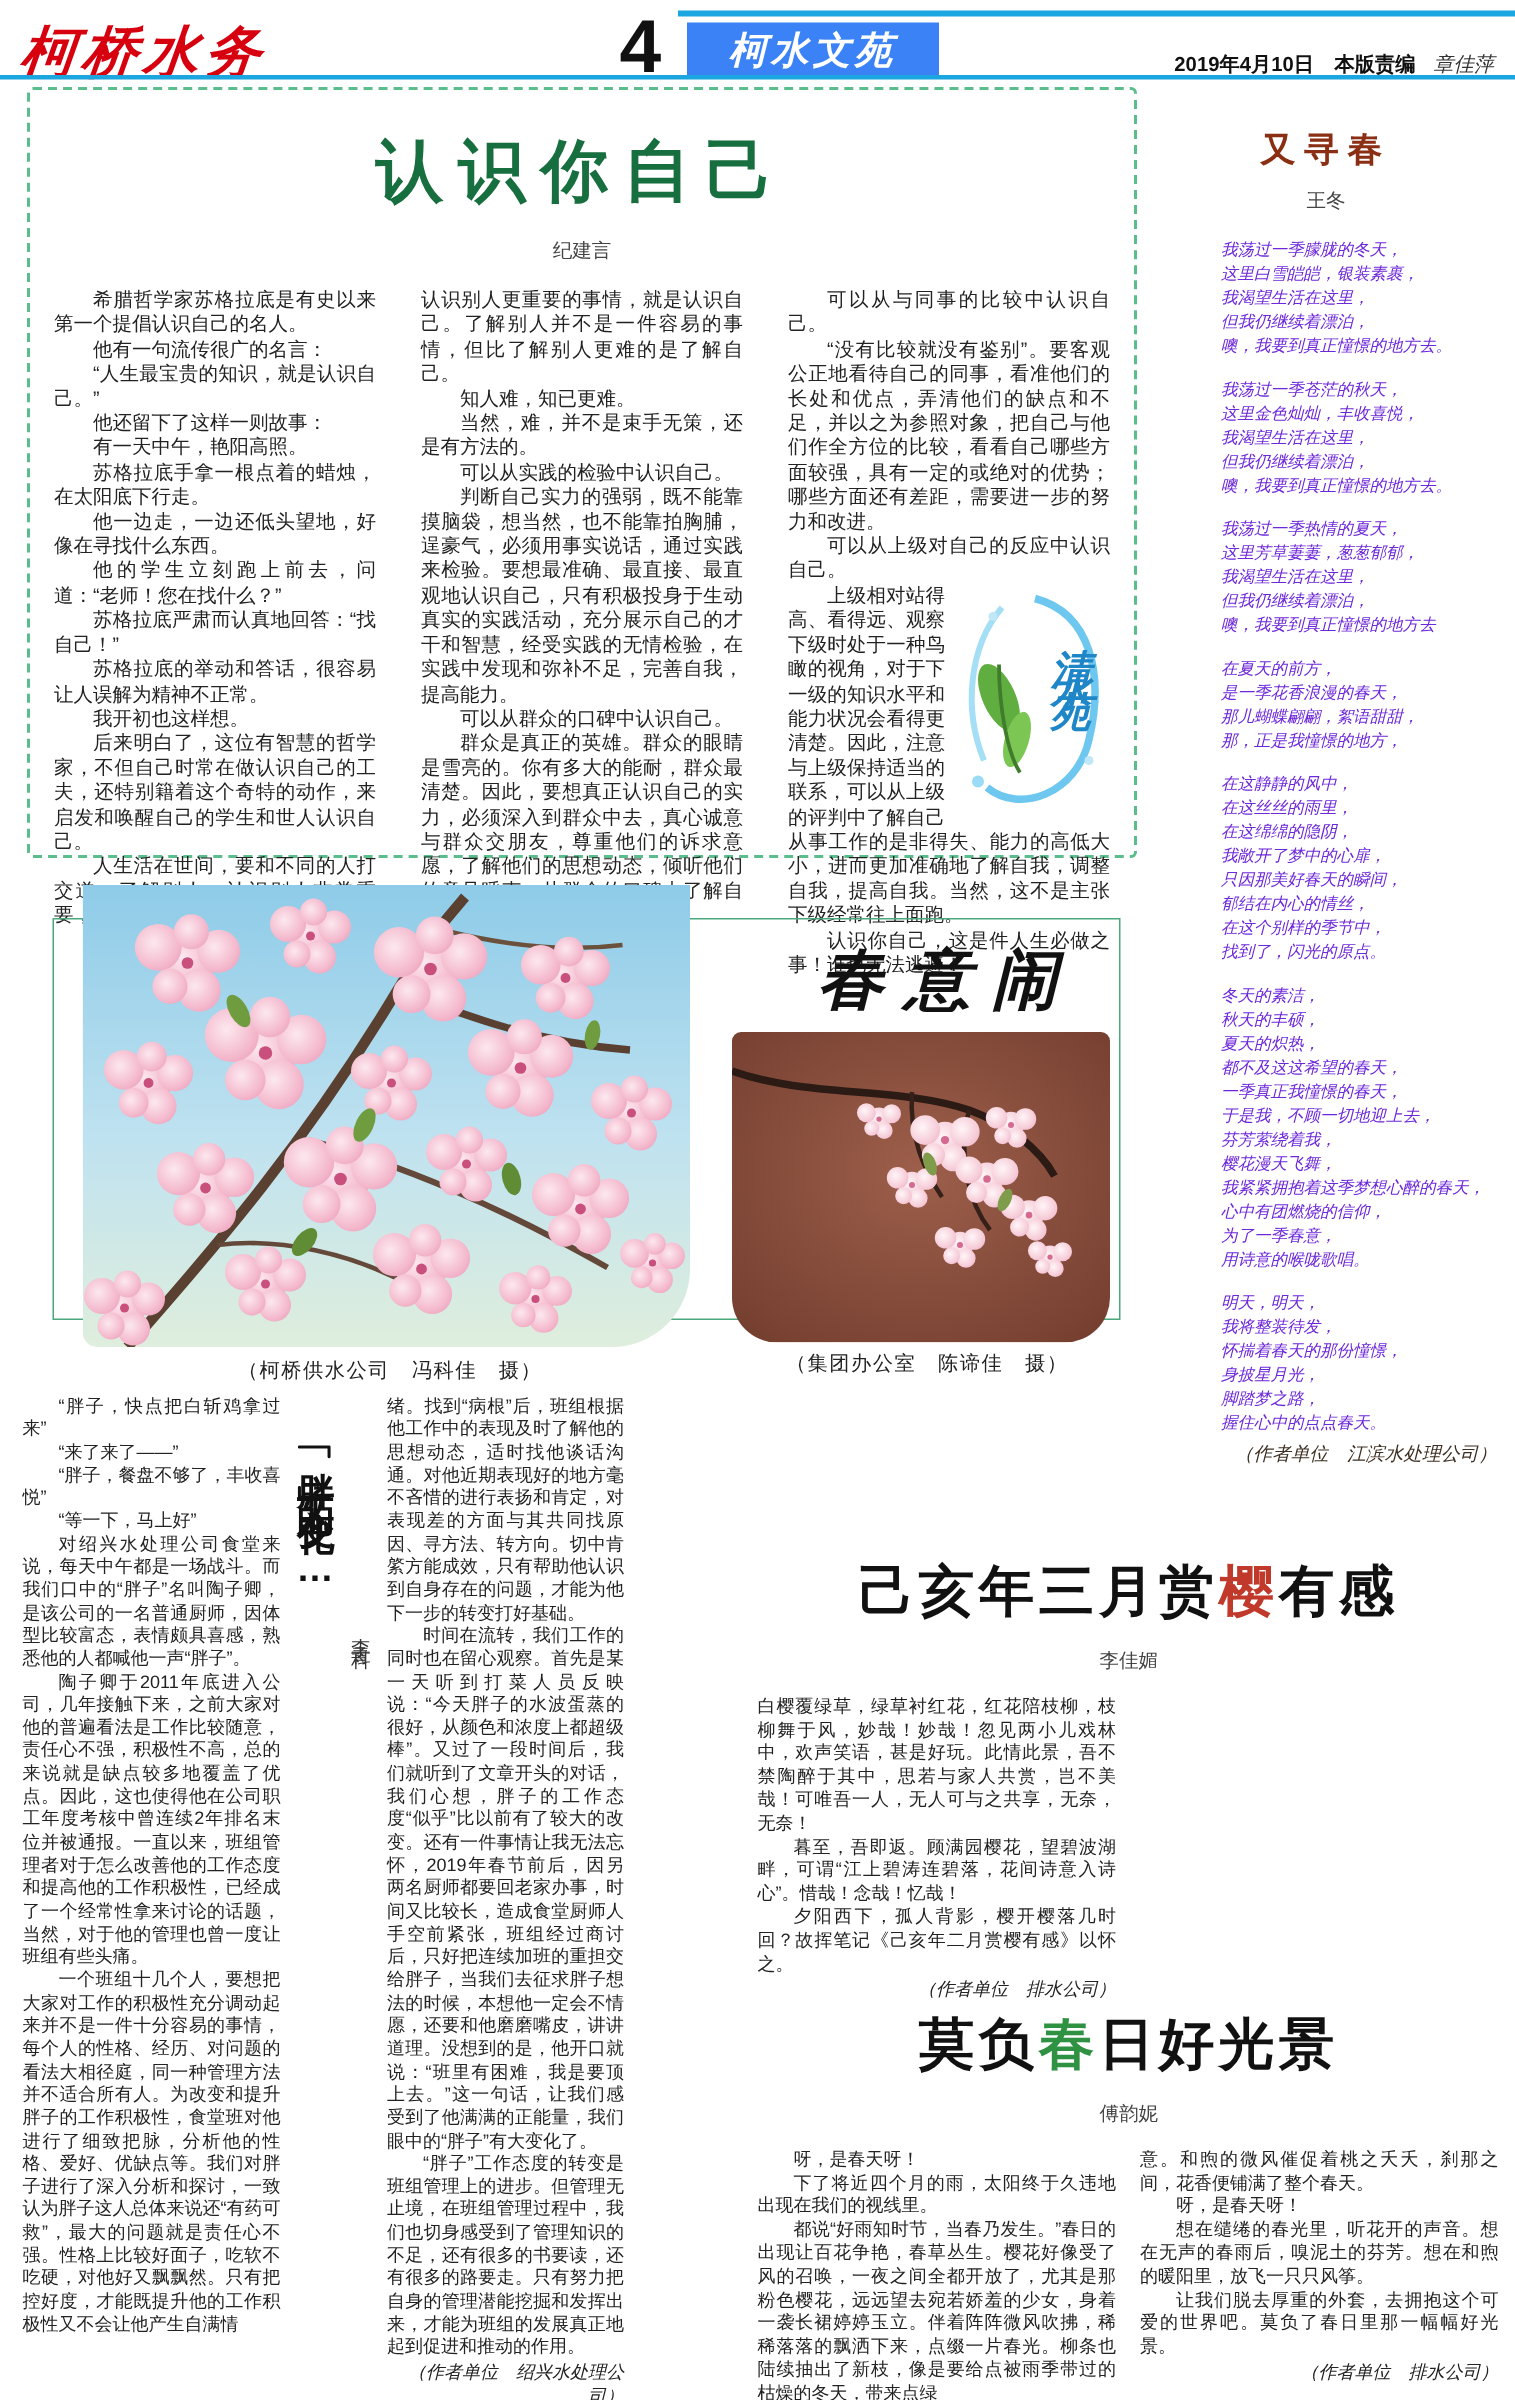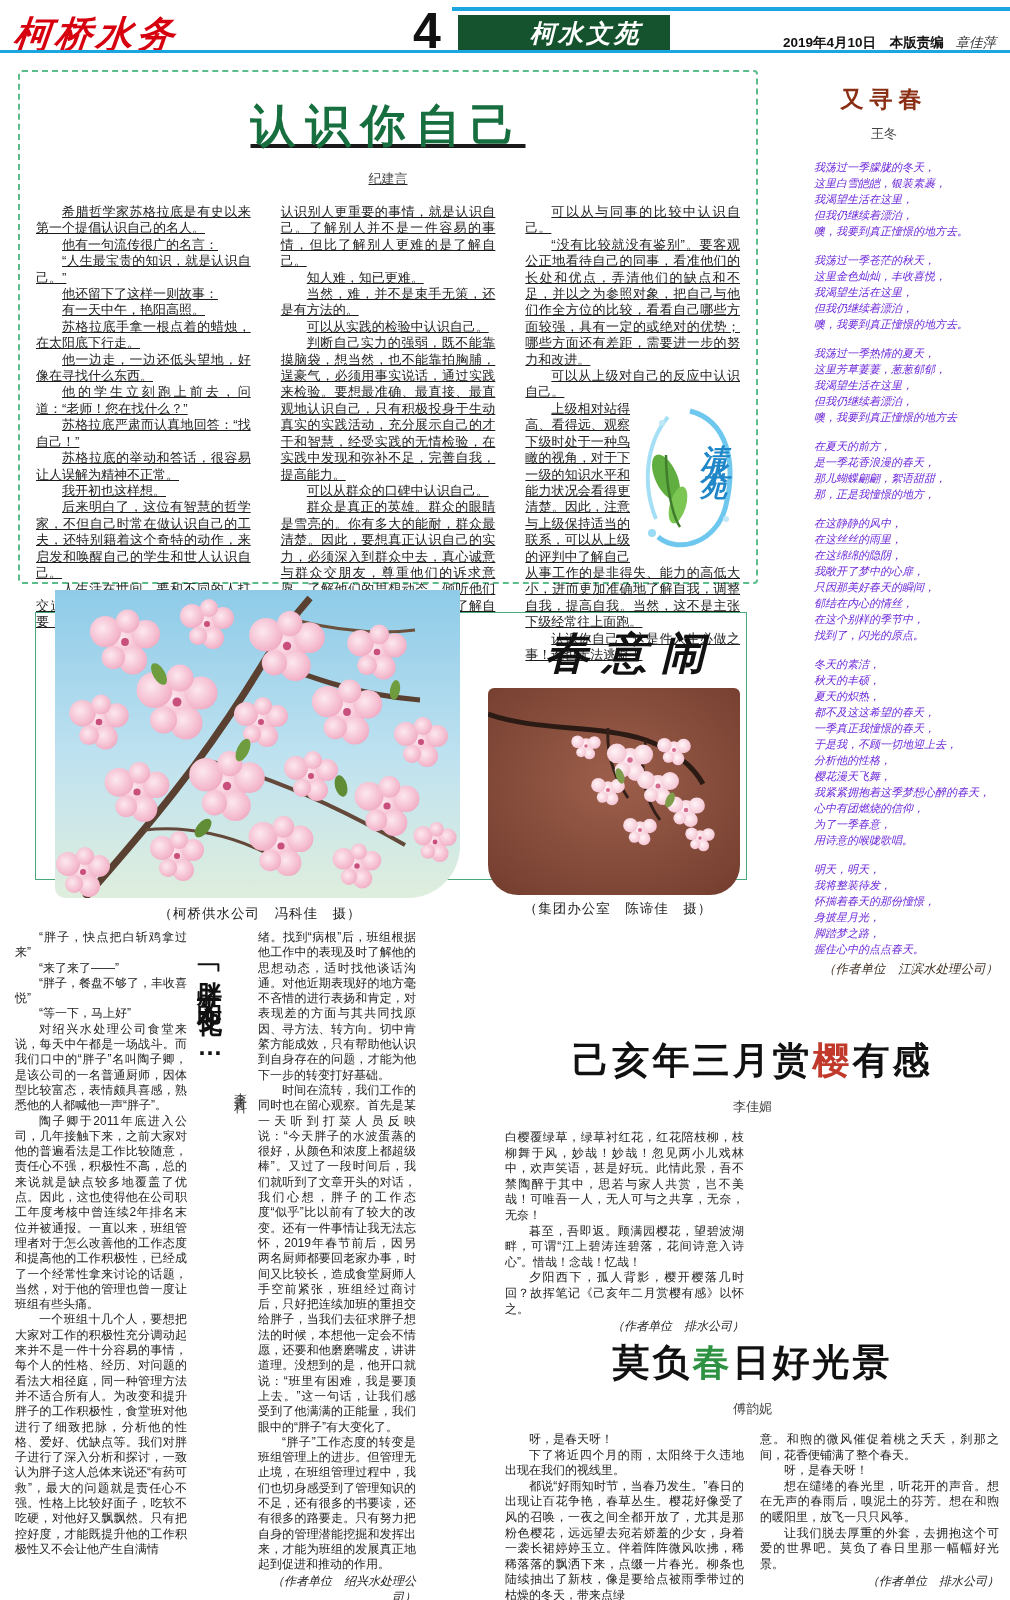--- a/index.html
+++ b/index.html
@@ -6,33 +6,33 @@
   .page{position:relative;width:1010px;height:1600px;background:#fff;overflow:hidden;
         font-family:"Liberation Sans",sans-serif;color:#1a1a1a;}
 
   
   .masthead{position:absolute;left:14px;top:10px;font-family:"Liberation Serif",serif;
             font-style:italic;font-weight:bold;font-size:37px;color:#d7000f;letter-spacing:4px;
             transform:skewX(-6deg);}
   .topline{position:absolute;left:452px;top:7px;right:0;height:4px;background:#1ba6e0;}
   .pagenum{position:absolute;left:413px;top:2px;font-size:50px;font-weight:bold;color:#111;
            font-family:"Liberation Sans",sans-serif;}
-  .section-box{position:absolute;left:458px;top:15px;width:168px;height:37px;background:#14532d;
-               display:flex;align-items:center;justify-content:center;padding-left:44px;}
+  .section-box{position:absolute;left:458px;top:15px;width:168px;height:37px;background:#3b82f6;
+               display:flex;align-items:center;justify-content:center;}
   .section-box span{color:#fff;font-family:"Liberation Serif",serif;font-style:italic;
                font-weight:bold;font-size:25px;letter-spacing:3px;}
   .dateline{position:absolute;right:14px;top:34px;font-size:13.5px;font-weight:bold;color:#111;}
   .dateline .editor{font-family:"Liberation Serif",serif;font-style:italic;font-weight:normal;
                color:#333;margin-left:8px;}
   .dateline .dlab{margin-left:10px;}
   .mainrule{position:absolute;left:0;top:50px;width:100%;height:3px;background:#1ba6e0;}
 
   
-  .main-box{position:absolute;left:18px;top:70px;width:740px;height:514px;
-            border:2px dashed #5bbd8b;border-radius:4px;box-sizing:border-box;padding:14px 16px 10px;text-decoration:underline;}
+  .main-box{position:absolute;left:18px;top:58px;width:740px;height:514px;
+            border:2px dashed #5bbd8b;border-radius:4px;box-sizing:border-box;padding:14px 16px 10px;}
   .main-box h1{margin:10px 0 0;text-align:center;font-size:45px;letter-spacing:10px;
             color:#176e3e;font-weight:bold;}
   .byline{text-align:center;font-size:13px;color:#444;margin-top:14px;}
   .cols{display:flex;gap:30px;margin-top:16px;}
   .textcol{width:225px;font-size:13px;line-height:16.4px;text-align:justify;color:#222;}
   .textcol p{margin:0;text-indent:2em;}
   .textcol p.cont{text-indent:0;}
 
   
   .logo-float{float:right;width:104px;height:152px;position:relative;margin:4px 0 0 6px;}
@@ -205,21 +205,21 @@
         <p>郁结在内心的情丝，</p>
         <p>在这个别样的季节中，</p>
         <p>找到了，闪光的原点。</p>
         <p class="gap"></p>
         <p>冬天的素洁，</p>
         <p>秋天的丰硕，</p>
         <p>夏天的炽热，</p>
         <p>都不及这这希望的春天，</p>
         <p>一季真正我憧憬的春天，</p>
         <p>于是我，不顾一切地迎上去，</p>
-        <p>分析他的性格，</p>
+        <p>芬芳萦绕着我，</p>
         <p>樱花漫天飞舞，</p>
         <p>我紧紧拥抱着这季梦想心醉的春天，</p>
         <p>心中有团燃烧的信仰，</p>
         <p>为了一季春意，</p>
         <p>用诗意的喉咙歌唱。</p>
         <p class="gap"></p>
         <p>明天，明天，</p>
         <p>我将整装待发，</p>
         <p>怀揣着春天的那份憧憬，</p>
         <p>身披星月光，</p>

